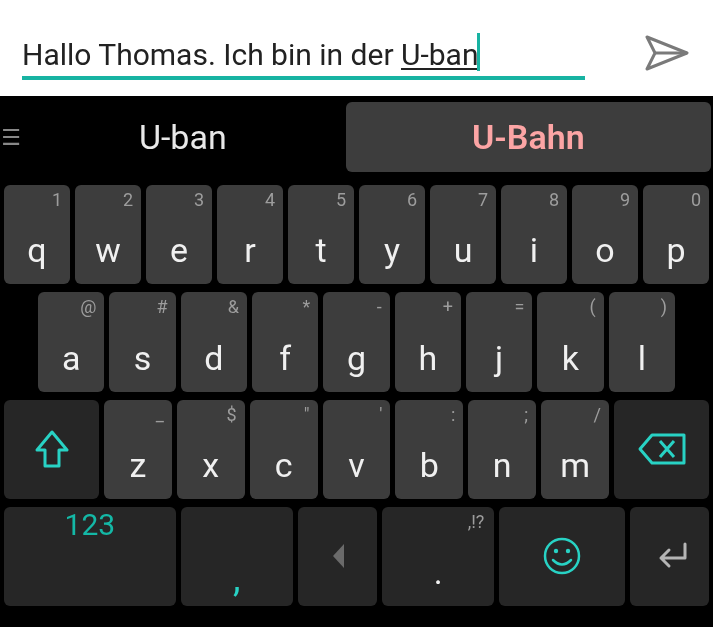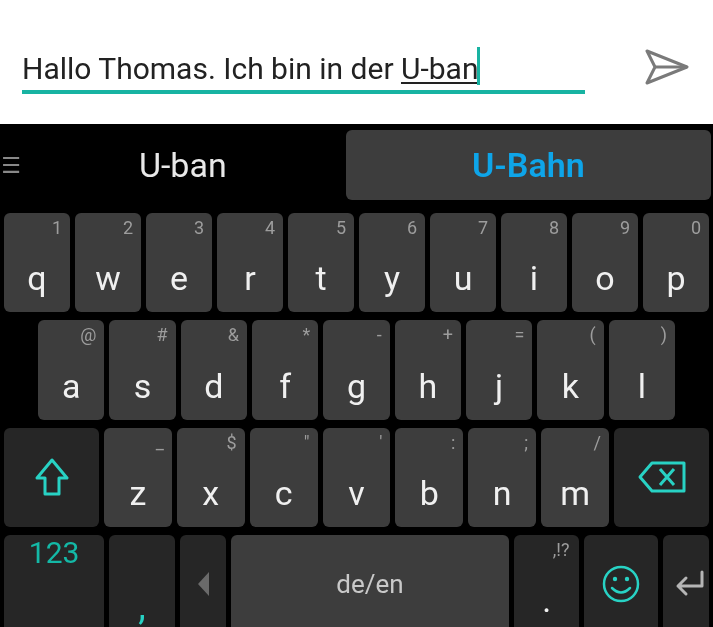--- a/index.html
+++ b/index.html
@@ -1,21 +1,21 @@
 <!DOCTYPE html>
 <html><head>
 <meta charset="utf-8">
 <style>
   * { margin: 0; padding: 0; box-sizing: border-box; font-family: -apple-system, Roboto, Arial, sans-serif; }
   html, body { width: 713px; height: 627px; overflow: hidden; background: #000; }
 
   
   .input-area {
     background: #fff;
-    height: 124px;
+    height: 96px;
     display: flex;
     align-items: center;
     padding: 0 22px 0 22px;
     border-top: 10px solid #fff;
   }
   .input-field {
     flex: 1;
     font-size: 30px;
     color: #222;
     padding: 6px 0 4px 0;
@@ -60,21 +60,21 @@
     display: flex;
     align-items: center;
     justify-content: center;
     font-size: 34px;
     color: #e8e8e8;
     border-radius: 6px;
     margin: 2px 2px;
   }
   .suggestion.primary {
     background: #3d3d3d;
-    color: #0ea5e9;
+    color: #fca5a5;
     font-weight: 600;
     flex: 1.15;
   }
 
   
   .kbd {
     height: 435px;
     background: #000;
     padding: 3px 2px 3px 2px;
     display: flex;
@@ -315,23 +315,20 @@
         <span>123</span>
       </div>
     <div class="key comma">
         <span>,</span>
       </div>
     <div class="key arrowL">
       <svg width="16" height="28" viewBox="0 0 16 28">
           <path d="M14 2 L3 14 L14 26" fill="#6a6a6a"></path>
         </svg>
     </div>
-    <div class="key space">
-        <span>de/en</span>
-      </div>
     <div class="key period">
         <span class="sec">,!?</span>
         <span>.</span>
       </div>
     <div class="key emoji">
       <svg width="40" height="40" viewBox="0 0 40 40">
           <circle cx="20" cy="20" r="17" fill="none" stroke="currentColor" stroke-width="2.5"></circle>
           <circle cx="14" cy="15" r="2.2" fill="currentColor"></circle>
           <circle cx="26" cy="15" r="2.2" fill="currentColor"></circle>
           <path d="M11 24 Q20 33 29 24" fill="none" stroke="currentColor" stroke-width="2.5" stroke-linecap="round"></path>

